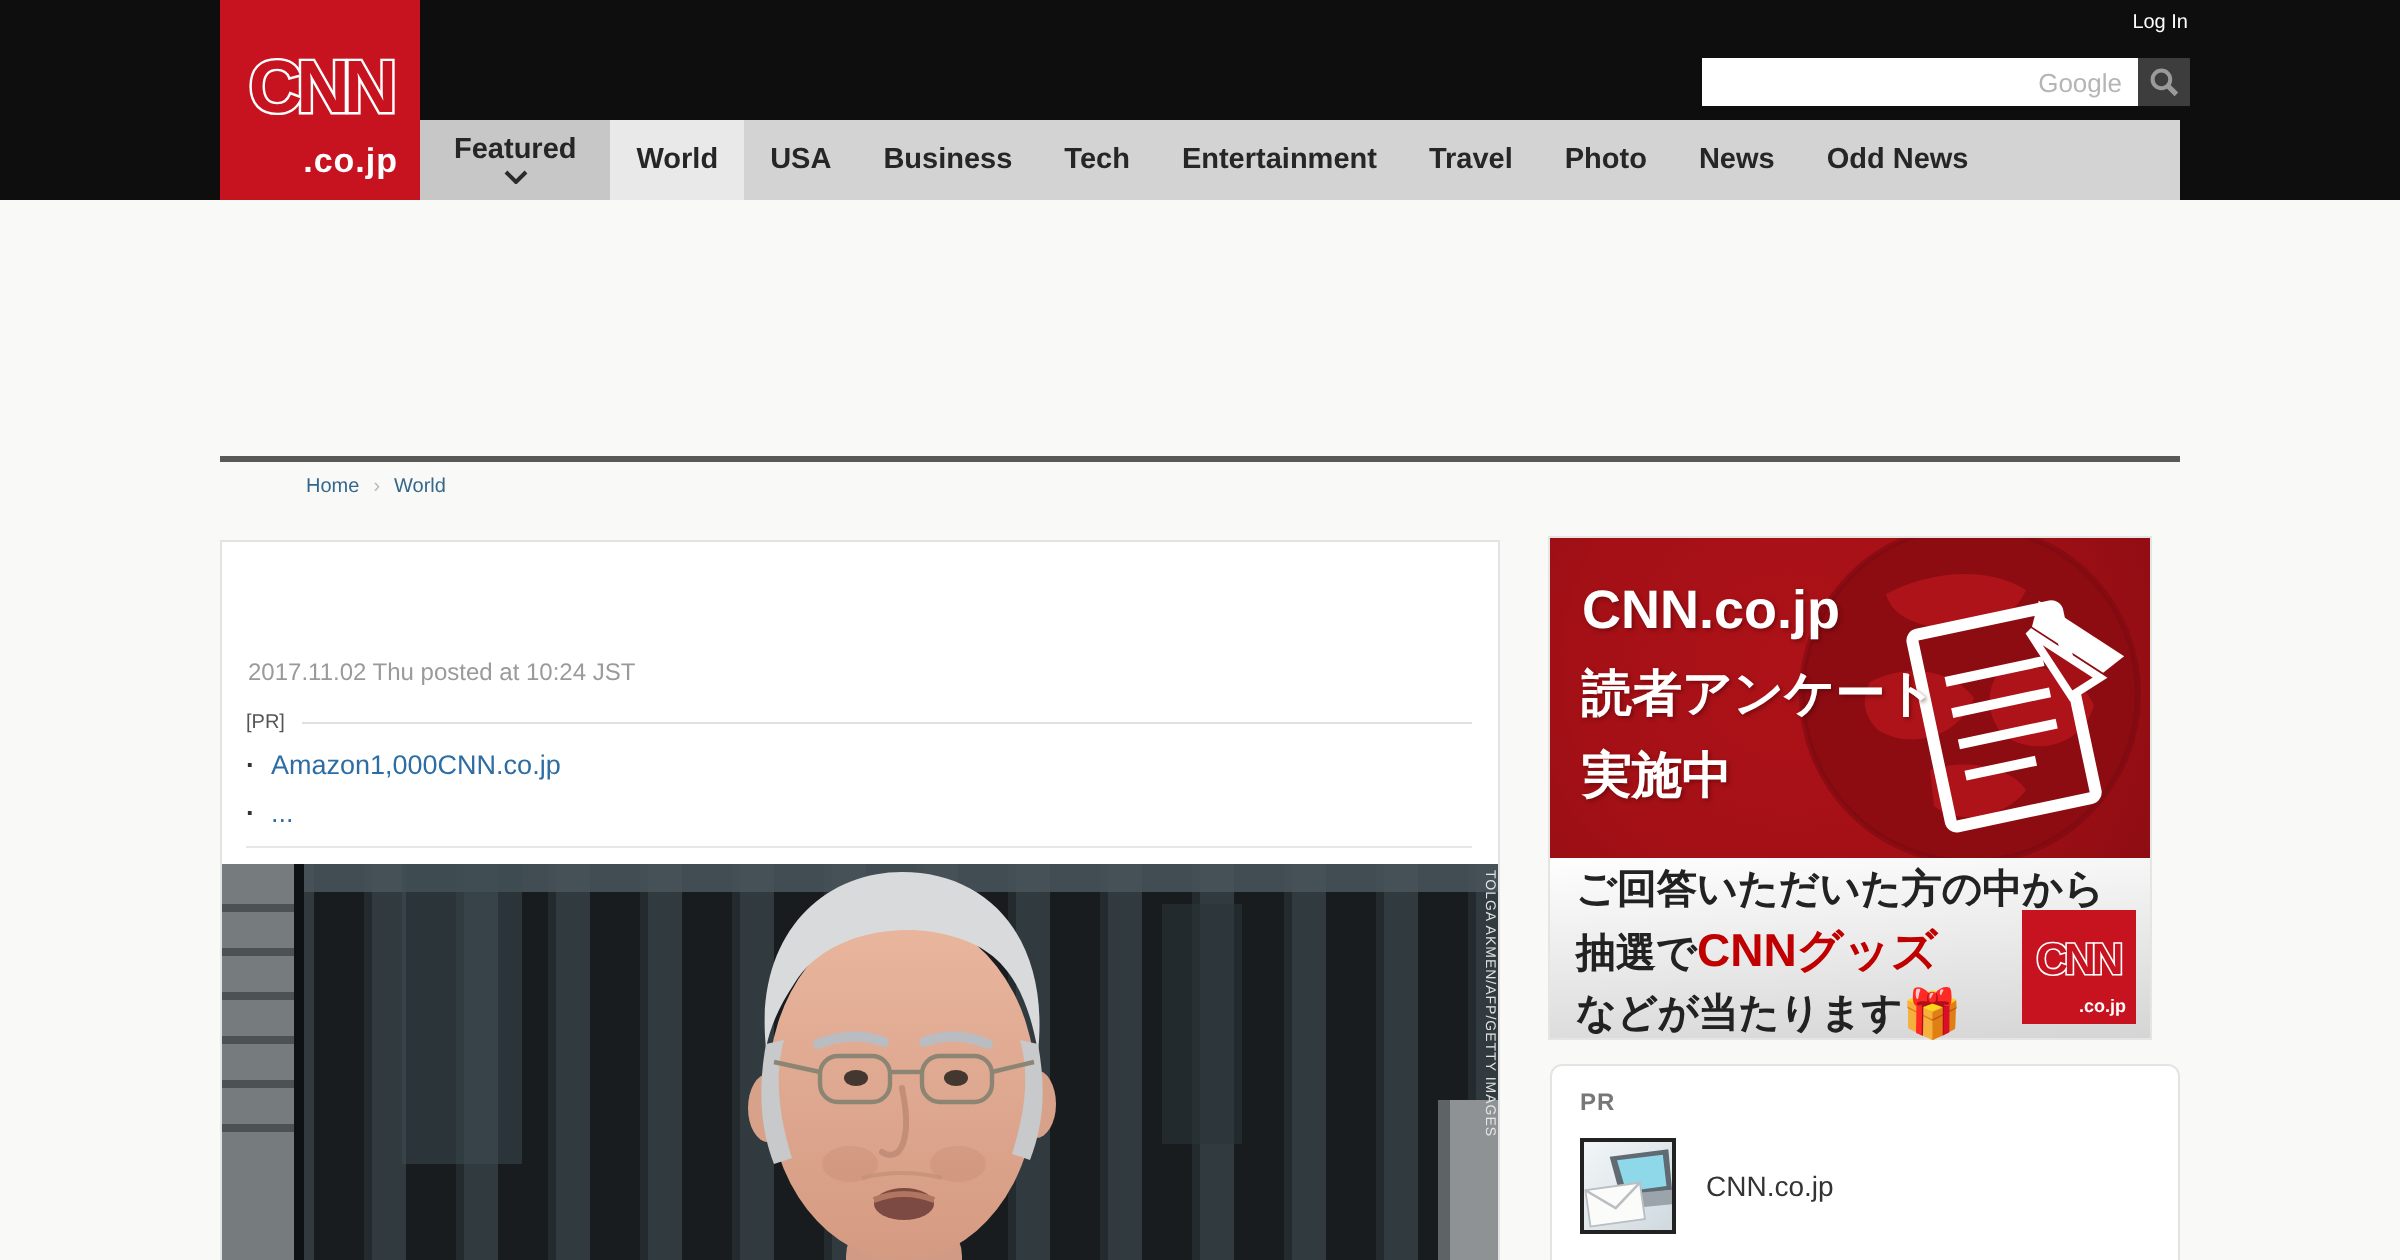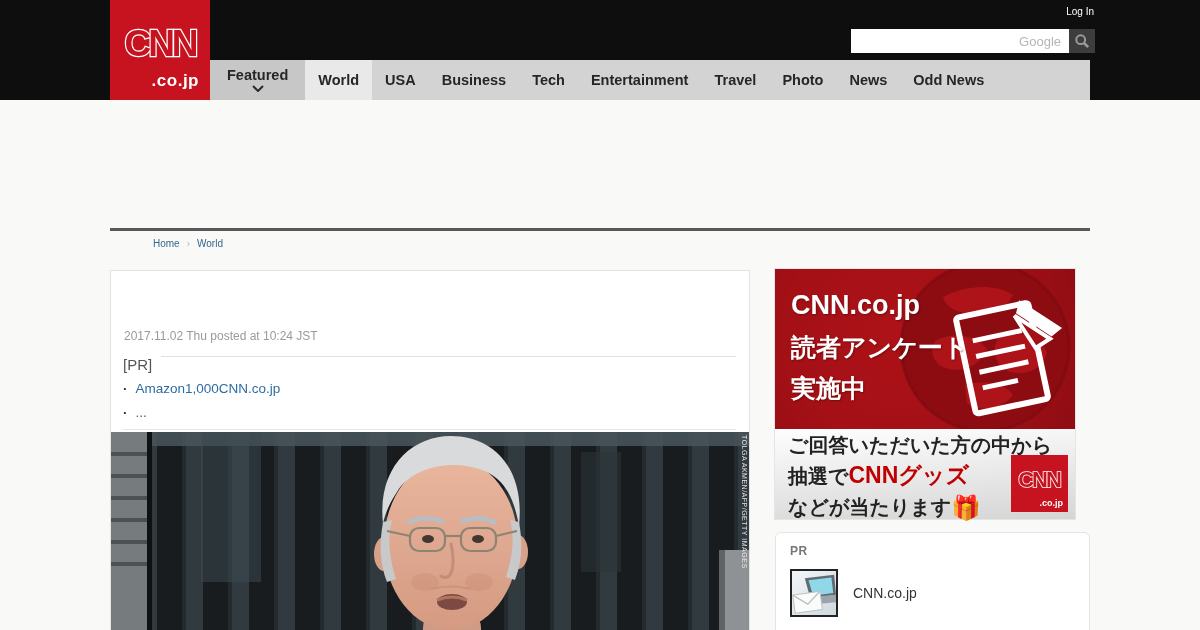--- a/index.html
+++ b/index.html
@@ -34,21 +34,21 @@
   .main-rule { position:absolute; left:110px; top:228px; width:980px; height:3px; background:#595959; }
   .breadcrumb { position:absolute; left:117px; top:238px; font-size:10px; color:#b3bcc2;margin-left:36px; }
   .breadcrumb a { color:#35678a; text-decoration:none; }
   .breadcrumb .sep { margin:0 7px; color:#b3bcc2; }
   
   .article-card {
     position:absolute; left:110px; top:270px; width:640px; height:540px;
     background:#fff; border:1px solid #e3e3e3;
   }
   .article-date { margin:58px 0 0 13px; color:#9a9a9a; font-size:12px; }
-  .pr-head { display:flex; align-items:flex-start; gap:9px; margin:13px 13px 0 12px; color:#555; font-size:15px; }
+  .pr-head { display:flex; align-items:center; gap:9px; margin:13px 13px 0 12px; color:#555; font-size:10px; }
   .pr-head .hline { flex:1; height:1px; background:#e0e0e0; }
   .pr-links { list-style:none; margin:8px 13px 0 12px; }
   .pr-links li { font-size:13.5px; margin-bottom:9px; color:#444; }
   .pr-links .blt { color:#333; margin-right:8px; font-weight:bold; }
   .pr-links a { color:#2d6da3; text-decoration:none; }
   .pr-foot-line { margin:2px 13px 0 12px; height:1px; background:#e7e7e7; }
   .photo-wrap { position:absolute; left:0; top:161px; width:638px; height:360px; overflow:hidden; }
   .photo-credit {
     position:absolute; top:3px; right:1px; writing-mode:vertical-rl;
     font-size:7px; letter-spacing:0.5px; color:#ececec; opacity:0.95;

